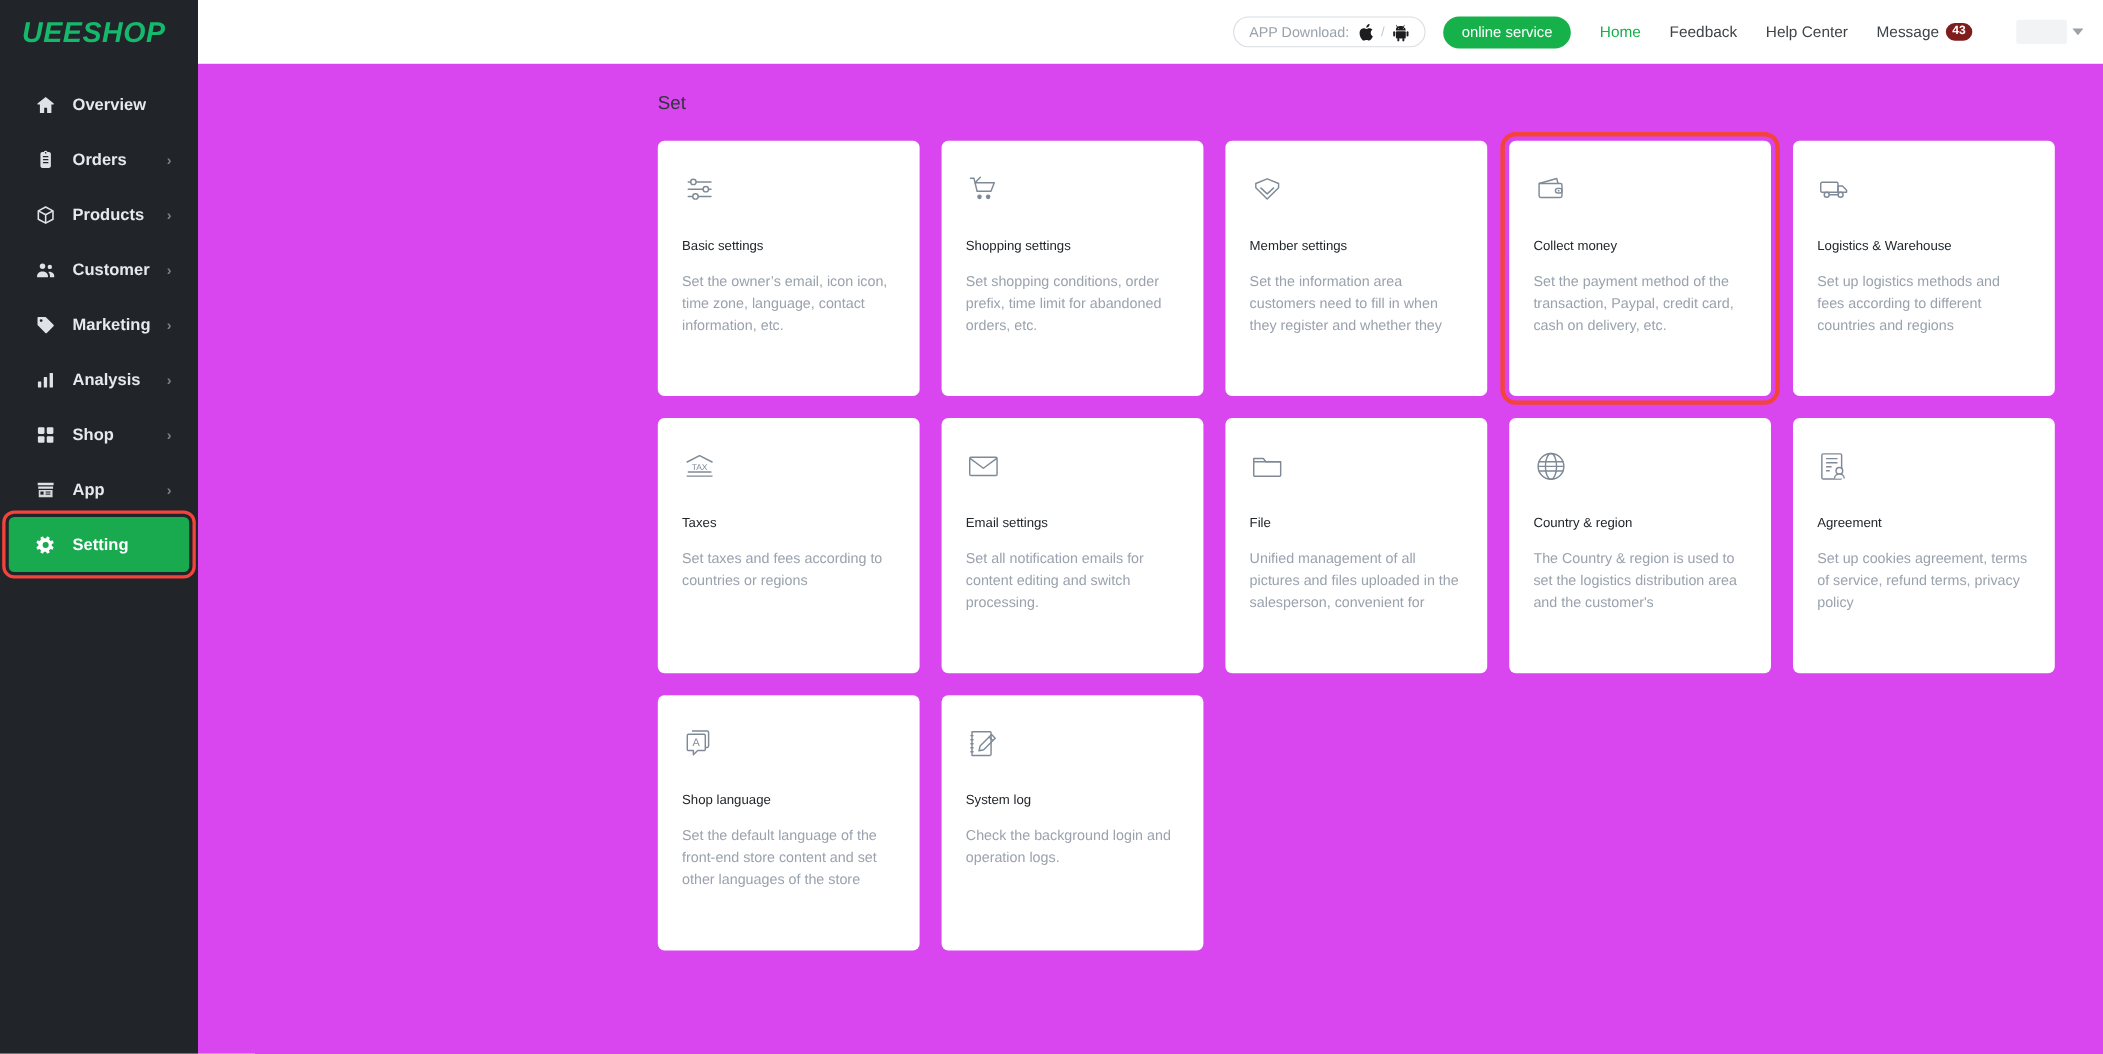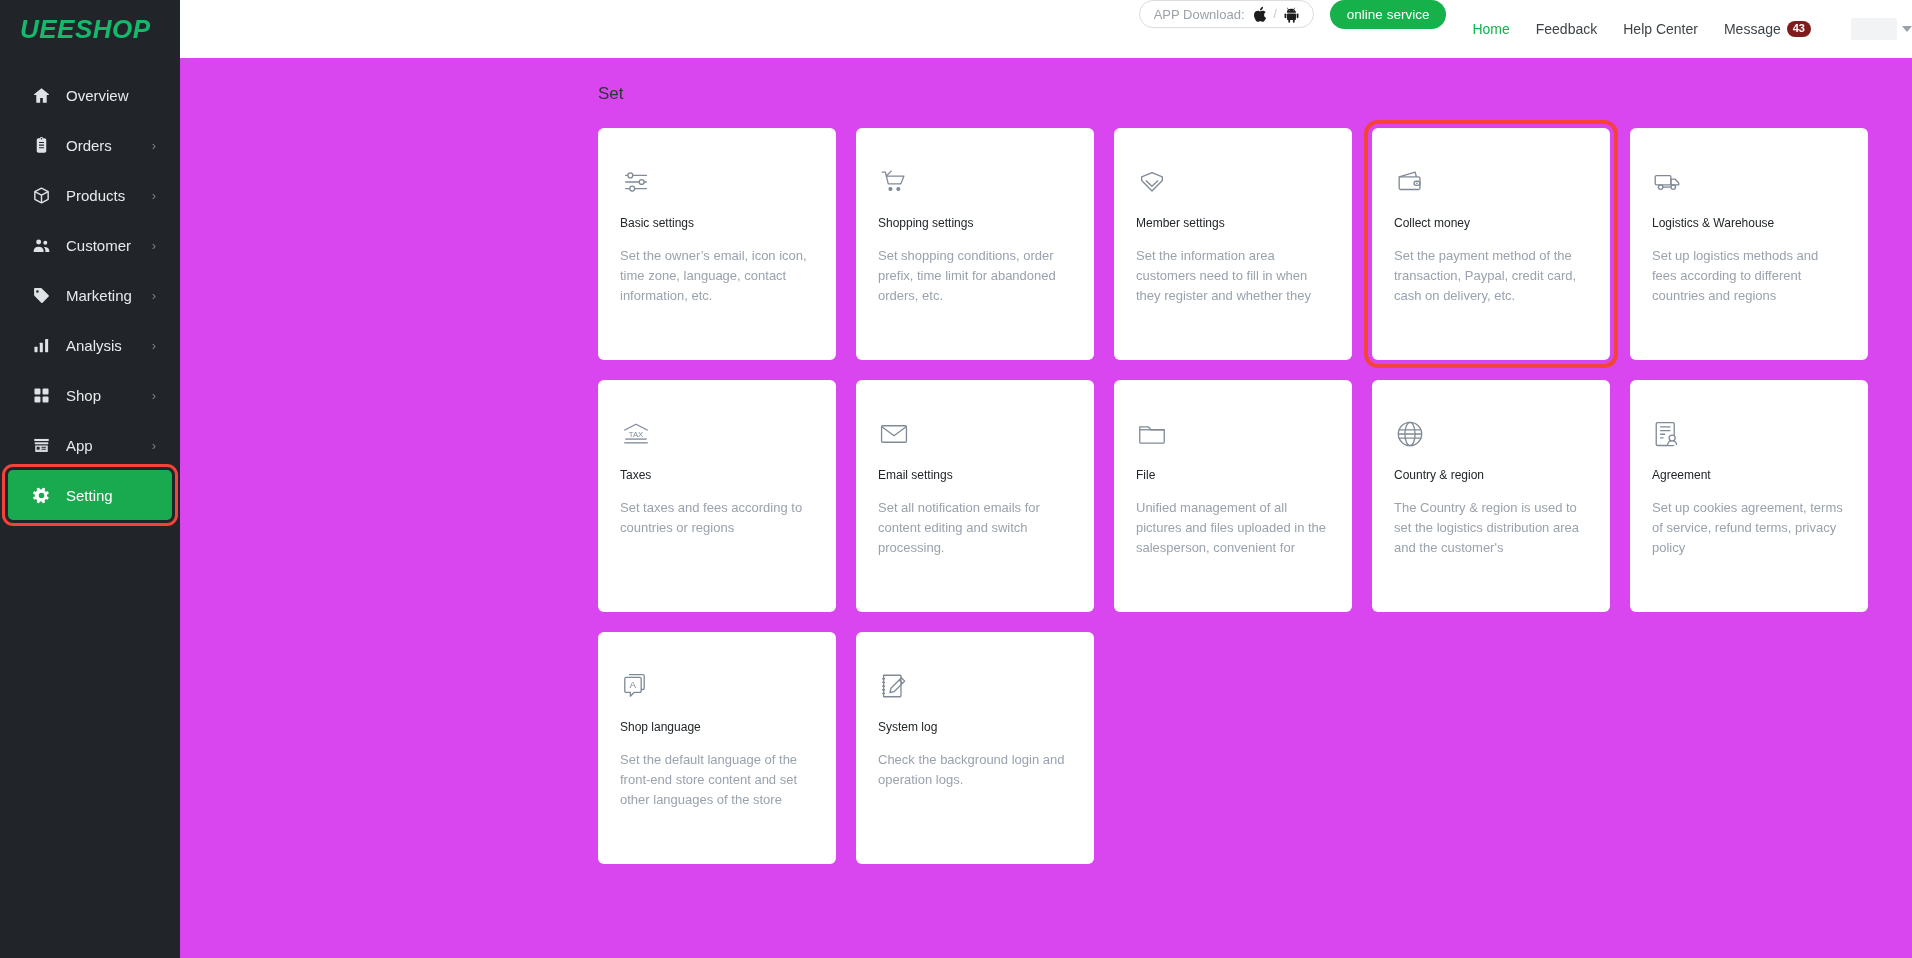--- a/index.html
+++ b/index.html
@@ -22,21 +22,21 @@
   #brand {
     height: 58px; display: flex; align-items: center;
     padding-left: 20px;
   }
   #brand-text {
     color: #15b96b;
     font-size: 26px; font-weight: bold; font-style: italic;
     letter-spacing: 0.5px;
     font-family: "Liberation Sans", sans-serif;
   }
-  .nav-list { margin-top: 12px; display: flex; flex-direction: column; }
+  .nav-list { margin-top: 12px; display: flex; flex-direction: column; font-weight: bold; }
   .nav-item {
     height: 50px; display: flex; align-items: center;
     padding: 0 16px 0 22px;
     color: #e7eaec; font-size: 15px;
     cursor: pointer; position: relative;
     margin: 0 8px; border-radius: 5px;
   }
   .nav-item.active {
     background: #19a94f;
     color: #ffffff;
@@ -58,21 +58,22 @@
     outline-offset: 3px;
   }
 
   
   #right { flex: 1; display: flex; flex-direction: column; min-width: 0; }
 
   
   #header {
     height: 58px; min-height: 58px;
     background: #ffffff;
-    display: flex; justify-content: flex-end;
+    display: flex; align-items: center; justify-content: flex-end;
+    padding-right: 18px;
   }
   #app-download {
     height: 28px; border: 1px solid #d9dde1; border-radius: 14px;
     display: flex; align-items: center; gap: 7px;
     padding: 0 14px; margin-right: 16px;
     color: #9aa2a9; font-size: 13px; white-space: nowrap;
     background: #fff; cursor: text;
   }
   .store-icon { display: flex; align-items: center; color: #222; }
   .dl-sep { color: #c3c8cc; font-size: 12px; }
@@ -133,21 +134,21 @@
     cursor: pointer;
     position: relative;
     display: flex; flex-direction: column;
   }
   .card.highlight-ring {
     outline: 4px solid #f4433a;
     outline-offset: 4px;
   }
   .card-icon {
     height: 42px; margin-bottom: 18px;
-    display: flex; align-items: flex-end;
+    display: flex; align-items: flex-start;
     color: #7f8a96;
   }
   .card-icon svg { display: block; }
   .card-title {
     font-size: 12px; color: #21262a;
     margin-bottom: 16px; white-space: nowrap;
   }
   .card-desc {
     font-size: 13px; color: #9aa2ad;
     line-height: 1.55;

